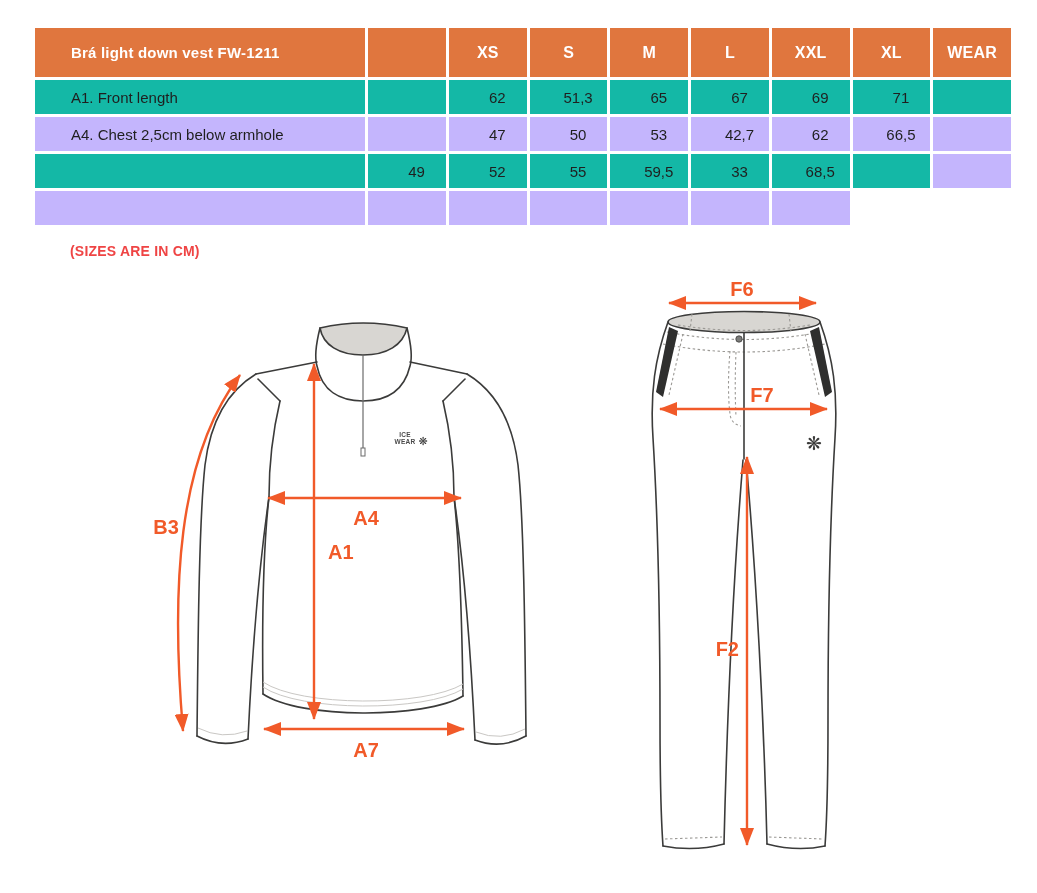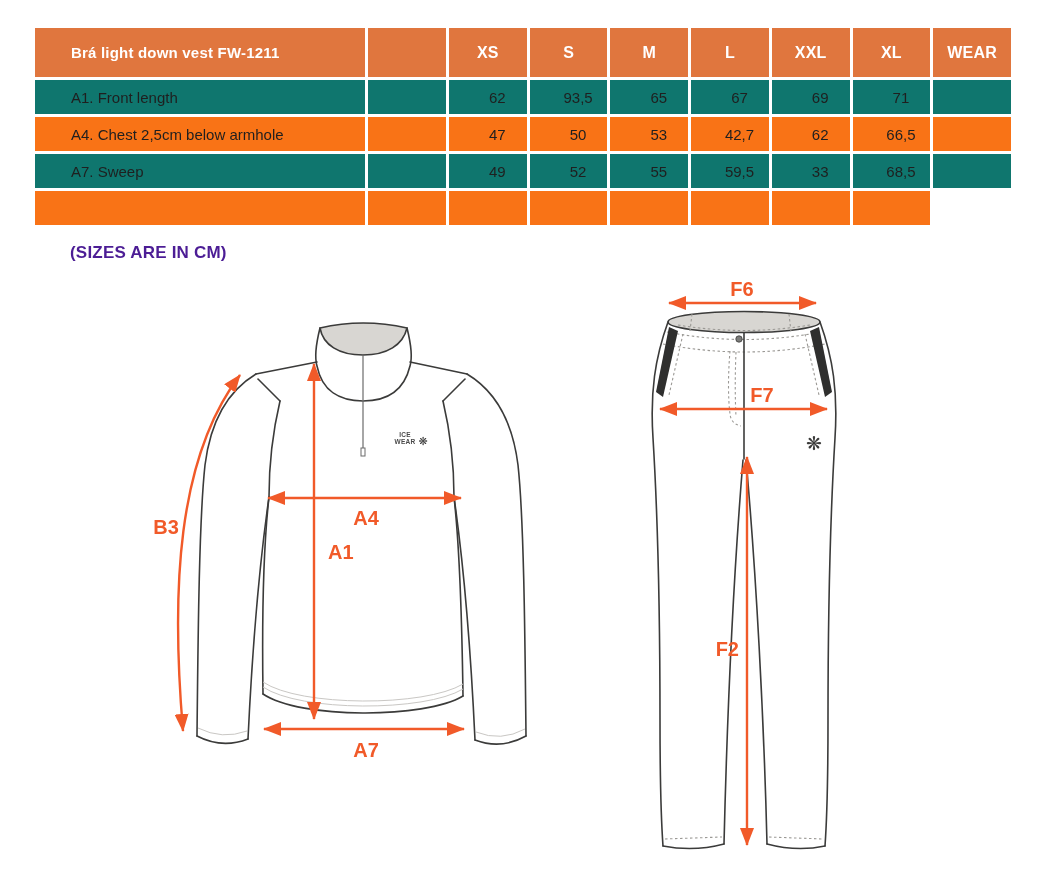--- a/index.html
+++ b/index.html
@@ -3,23 +3,23 @@
 <meta charset="utf-8">
 <style>
   html,body{margin:0;padding:0;background:#fff;}
   body{width:1037px;height:893px;position:relative;font-family:"Liberation Sans",sans-serif;overflow:hidden;}
   .size-table{position:absolute;left:35px;top:28px;width:976px;display:grid;
     grid-template-columns:330px 78px repeat(7,1fr);grid-template-rows:49px 34px 34px 34px 34px;gap:3px;}
   .hd{background:#E0763E;color:#fff;font-weight:bold;font-size:16px;display:flex;align-items:center;justify-content:center;letter-spacing:.2px;}
   .hd-title{justify-content:flex-start;padding-left:36px;font-size:15px;}
   .cell{display:flex;align-items:center;justify-content:center;font-size:15px;color:#1f1f1f;padding-left:19px;}
   .lbl{justify-content:flex-start;padding-left:36px;}
-  .r-dark{background:#0f766e;}
-  .r-light{background:#f97316;}
-  .note{position:absolute;left:70px;top:243px;color:#4c1d95;font-size:17px;font-weight:bold;letter-spacing:.2px;}
+  .r-dark{background:#14b8a6;}
+  .r-light{background:#c4b5fd;}
+  .note{position:absolute;left:70px;top:243px;color:#ef4444;font-size:14px;font-weight:bold;letter-spacing:.2px;}
   .diagram-svg{position:absolute;left:0;top:270px;}
   .outline{fill:none;stroke:#3B3B3A;stroke-width:1.6;stroke-linecap:round;stroke-linejoin:round;}
   .thin{fill:none;stroke:#6b6b6b;stroke-width:1.2;}
   .stitch{fill:none;stroke:#C9C7C4;stroke-width:1;}
   .dotted{fill:none;stroke:#9B9995;stroke-width:1.1;stroke-dasharray:2.5 2.5;}
   .arrow{fill:none;stroke:#F15A29;stroke-width:2.4;}
   .mlabel{fill:#F15A29;font-size:20px;font-weight:bold;font-family:"Liberation Sans",sans-serif;}
   .logo-txt{fill:#4a4a4a;font-size:6.5px;font-weight:bold;letter-spacing:.3px;}
   .flake{fill:#3b3b3a;}
 </style>
@@ -34,38 +34,37 @@
   <div class="hd">S</div>
   <div class="hd">M</div>
   <div class="hd">L</div>
   <div class="hd">XXL</div>
   <div class="hd">XL</div>
   <div class="hd">WEAR</div>
 
   <div class="cell lbl r-dark">A1. Front length</div>
   <div class="cell r-dark"></div>
   <div class="cell r-dark">62</div>
-  <div class="cell r-dark">93,5</div>
+  <div class="cell r-dark">51,3</div>
   <div class="cell r-dark">65</div>
   <div class="cell r-dark">67</div>
   <div class="cell r-dark">69</div>
   <div class="cell r-dark">71</div>
   <div class="cell r-dark"></div>
 
   <div class="cell lbl r-light">A4. Chest 2,5cm below armhole</div>
   <div class="cell r-light"></div>
   <div class="cell r-light">47</div>
   <div class="cell r-light">50</div>
   <div class="cell r-light">53</div>
   <div class="cell r-light">42,7</div>
   <div class="cell r-light">62</div>
   <div class="cell r-light">66,5</div>
   <div class="cell r-light"></div>
 
-  <div class="cell lbl r-dark">A7. Sweep</div>
   <div class="cell r-dark"></div>
   <div class="cell r-dark">49</div>
   <div class="cell r-dark">52</div>
   <div class="cell r-dark">55</div>
   <div class="cell r-dark">59,5</div>
   <div class="cell r-dark">33</div>
   <div class="cell r-dark">68,5</div>
   <div class="cell r-dark"></div>
 
   <div class="cell r-light"></div>

